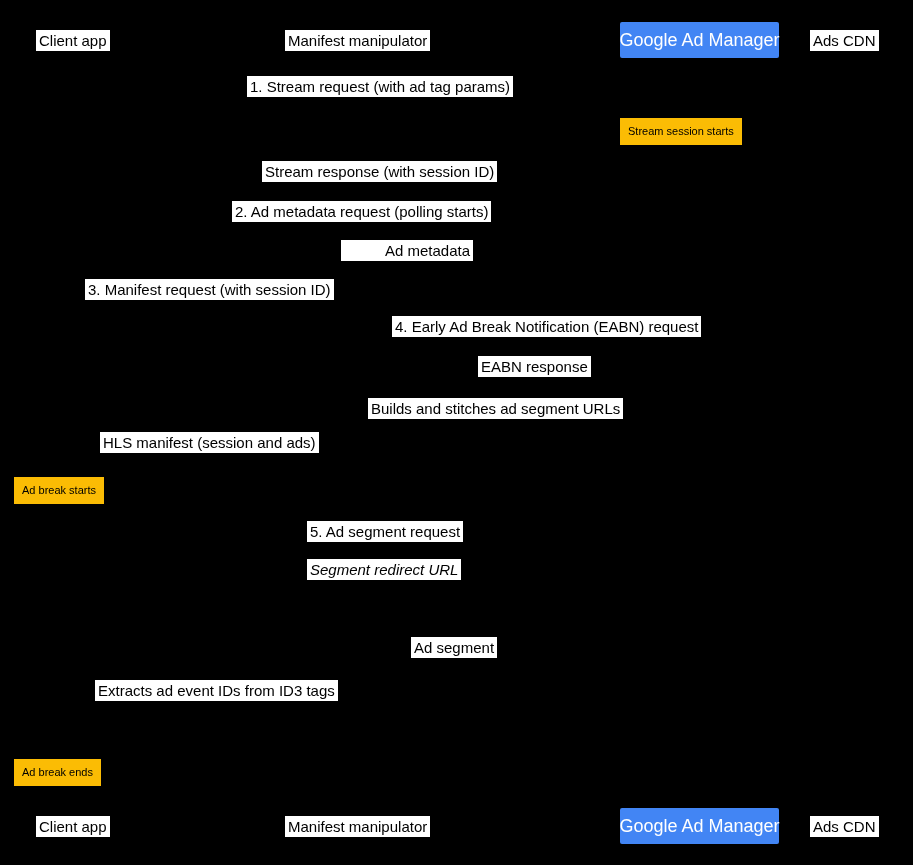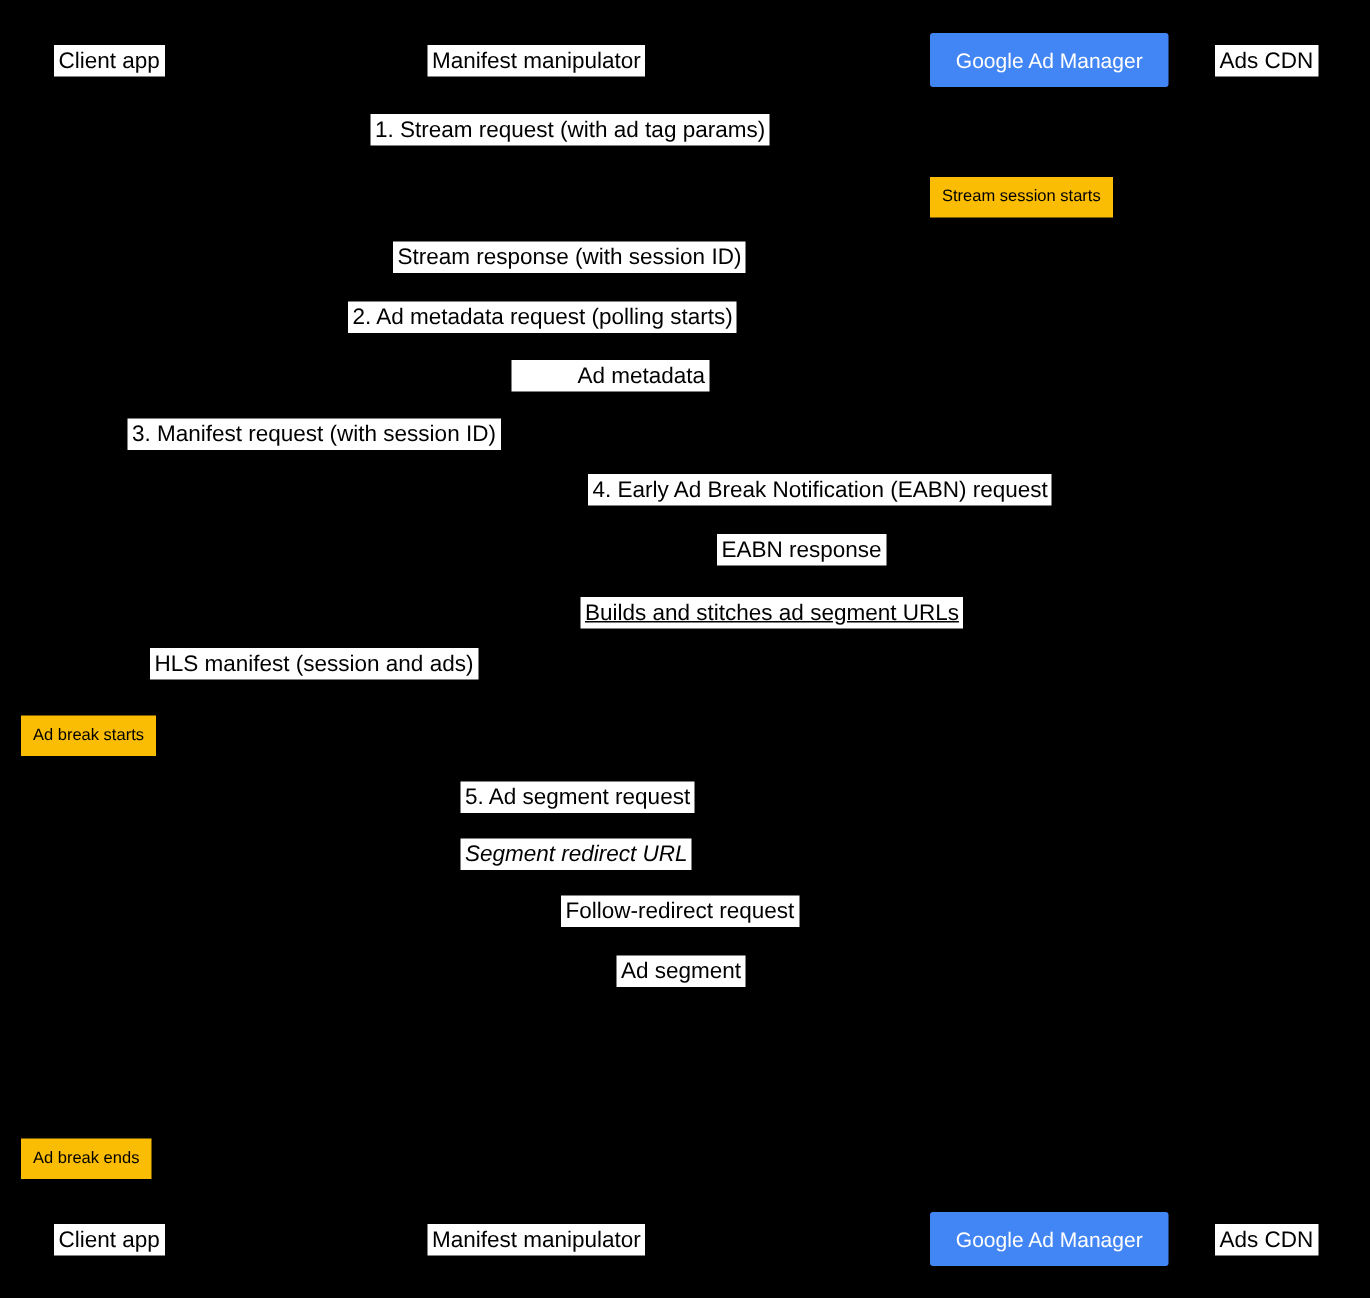--- a/index.html
+++ b/index.html
@@ -32,21 +32,21 @@
     line-height:19px;
     padding:1px 3px;
     white-space:nowrap;
   }
   .actor-box{
     position:absolute;
     width:159px;
     height:36px;
     background:var(--actor-bg);
     color:var(--actor-text);
-    font-size:14px;
+    font-size:18px;
     display:flex;
     align-items:center;
     justify-content:center;
     border-radius:2px;
     white-space:nowrap;
   }
   .note{
     position:absolute;
     display:inline-block;
     background:var(--note-bg);
@@ -63,21 +63,21 @@
   [data-name="actor-ads-cdn-top"]{left:810px;top:30px;}
   
   [data-name="message-stream-request"]{left:247px;top:76px;}
   [data-name="note-stream-session-starts"]{left:620px;top:118px;}
   [data-name="message-stream-response"]{left:262px;top:161px;}
   [data-name="message-ad-metadata-request"]{left:232px;top:201px;}
   [data-name="message-ad-metadata"]{left:341px;top:240px;padding-left:44px;}
   [data-name="message-manifest-request"]{left:85px;top:279px;}
   [data-name="message-eabn-request"]{left:392px;top:316px;}
   [data-name="message-eabn-response"]{left:478px;top:356px;}
-  [data-name="action-builds-stitches"]{left:387px;top:398px;text-decoration:underline;}
+  [data-name="action-builds-stitches"]{left:368px;top:398px;}
   [data-name="message-hls-manifest"]{left:100px;top:432px;}
   [data-name="note-ad-break-starts"]{left:14px;top:477px;}
   [data-name="message-ad-segment-request"]{left:307px;top:521px;}
   [data-name="message-segment-redirect-url"]{left:307px;top:559px;font-style:italic;}
   [data-name="message-follow-redirect-request"]{left:374px;top:597px;}
   [data-name="message-ad-segment"]{left:411px;top:637px;}
   [data-name="action-extracts-id3"]{left:95px;top:680px;}
   [data-name="message-media-verification-pings"]{left:291px;top:713px;}
   [data-name="note-ad-break-ends"]{left:14px;top:759px;}
   
@@ -102,22 +102,22 @@
   <span class="lbl" data-name="message-ad-metadata-request">2. Ad metadata request (polling starts)</span>
   <span class="lbl" data-name="message-ad-metadata">Ad metadata</span>
   <span class="lbl" data-name="message-manifest-request">3. Manifest request (with session ID)</span>
   <span class="lbl" data-name="message-eabn-request">4. Early Ad Break Notification (EABN) request</span>
   <span class="lbl" data-name="message-eabn-response">EABN response</span>
   <span class="lbl" data-name="action-builds-stitches">Builds and stitches ad segment URLs</span>
   <span class="lbl" data-name="message-hls-manifest">HLS manifest (session and ads)</span>
   <span class="note" data-name="note-ad-break-starts">Ad break starts</span>
   <span class="lbl" data-name="message-ad-segment-request">5. Ad segment request</span>
   <span class="lbl" data-name="message-segment-redirect-url">Segment redirect URL</span>
-  <span class="lbl" data-name="message-follow-redirect-request">Follow-redirect request</span>
   <span class="lbl" data-name="message-ad-segment">Ad segment</span>
+  <span class="lbl" data-name="action-extracts-id3">Extracts ad event IDs from ID3 tags</span>
   <span class="note" data-name="note-ad-break-ends">Ad break ends</span>
 
   <span class="lbl" data-name="actor-client-app-bottom">Client app</span>
   <span class="lbl" data-name="actor-manifest-manipulator-bottom">Manifest manipulator</span>
   <div class="actor-box" data-name="actor-google-ad-manager-bottom">Google Ad Manager</div>
   <span class="lbl" data-name="actor-ads-cdn-bottom">Ads CDN</span>
 
 </div>
 
 </body></html>

